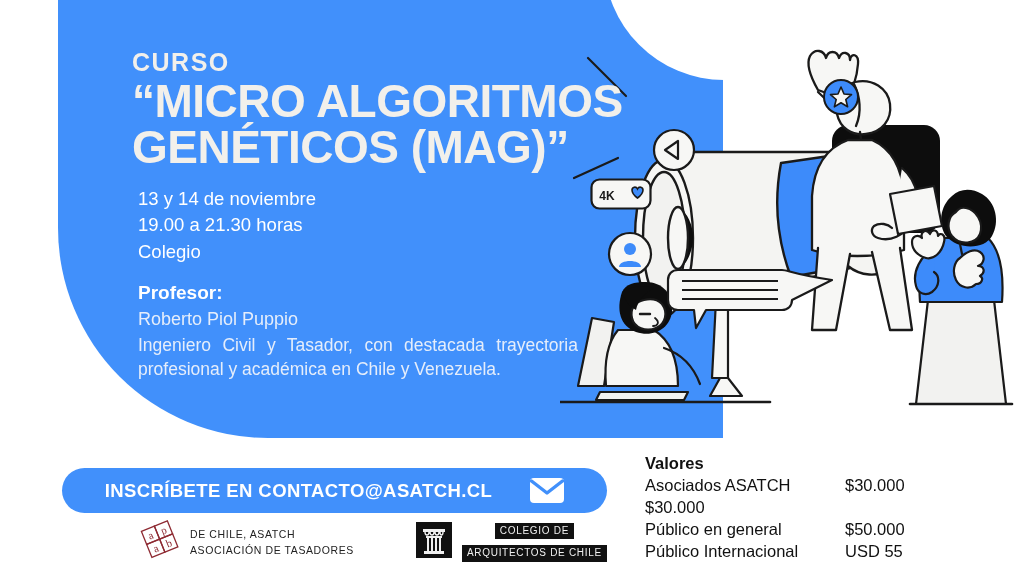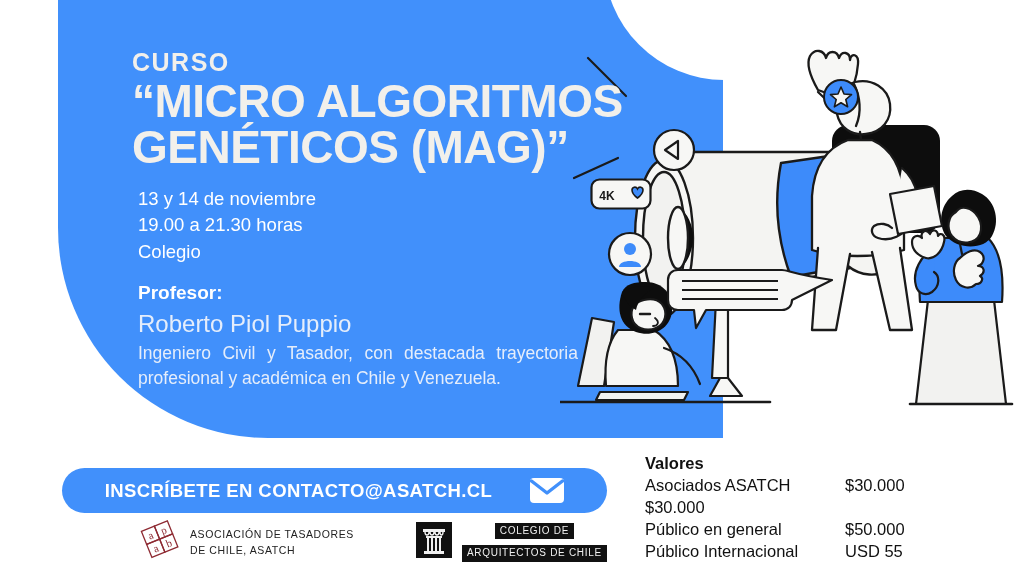--- a/index.html
+++ b/index.html
@@ -35,21 +35,21 @@
     white-space:pre-line;
   }
   .detail-lines{margin-left:6px;margin-bottom:14px;}
   .detail-lines div{
     font-size:18.5px;color:#ffffff;line-height:1.42;
   }
   .prof-label{
     font-size:19px;font-weight:bold;color:#ffffff;line-height:1.5;margin-left:6px;
   }
   .prof-name{
-    font-size:24px;color:#eef3fb;line-height:1.4;margin-left:6px;opacity:.95;
+    font-size:18px;color:#eef3fb;line-height:1.4;margin-left:6px;opacity:.95;
   }
   .prof-bio{
     font-size:17.5px;color:#eef3fb;line-height:1.42;margin-left:6px;
     width:440px;text-align:justify;opacity:.95;
   }
 
   
   .cta{
     position:absolute;left:62px;top:468px;width:545px;height:45px;
     background:#4190fb;border-radius:23px;
@@ -311,22 +311,22 @@
             <rect x="6" y="19" width="14" height="14" fill="none" stroke="#8e2a32" stroke-width="1.3"></rect>
             <rect x="20" y="19" width="14" height="14" fill="none" stroke="#8e2a32" stroke-width="1.3"></rect>
             <text x="13" y="16" font-family="Liberation Serif, serif" font-size="11" fill="#8e2a32" text-anchor="middle">a</text>
             <text x="27" y="16" font-family="Liberation Serif, serif" font-size="11" fill="#8e2a32" text-anchor="middle">p</text>
             <text x="13" y="30" font-family="Liberation Serif, serif" font-size="11" fill="#8e2a32" text-anchor="middle">a</text>
             <text x="27" y="30" font-family="Liberation Serif, serif" font-size="11" fill="#8e2a32" text-anchor="middle">b</text>
           </g>
         </svg>
       </span>
       <div class="asatch-text">
+        <div>DE CHILE,  ASATCH</div>
         <div>ASOCIACIÓN DE TASADORES</div>
-        <div>DE CHILE,  ASATCH</div>
       </div>
     </div>
 
     <div class="logo-group">
       <span>
         <svg class="cach-mark" viewBox="0 0 36 36">
           <rect x="0" y="0" width="36" height="36" fill="#111"></rect>
           <rect x="7" y="7" width="22" height="3" fill="#f0f0f0"></rect>
           <path d="M9 10 C9 14 13 14 13 10 M14 10 C14 14 18 14 18 10
                    M19 10 C19 14 23 14 23 10 M24 10 C24 14 27 14 27 10" fill="none" stroke="#f0f0f0" stroke-width="1.4"></path>

